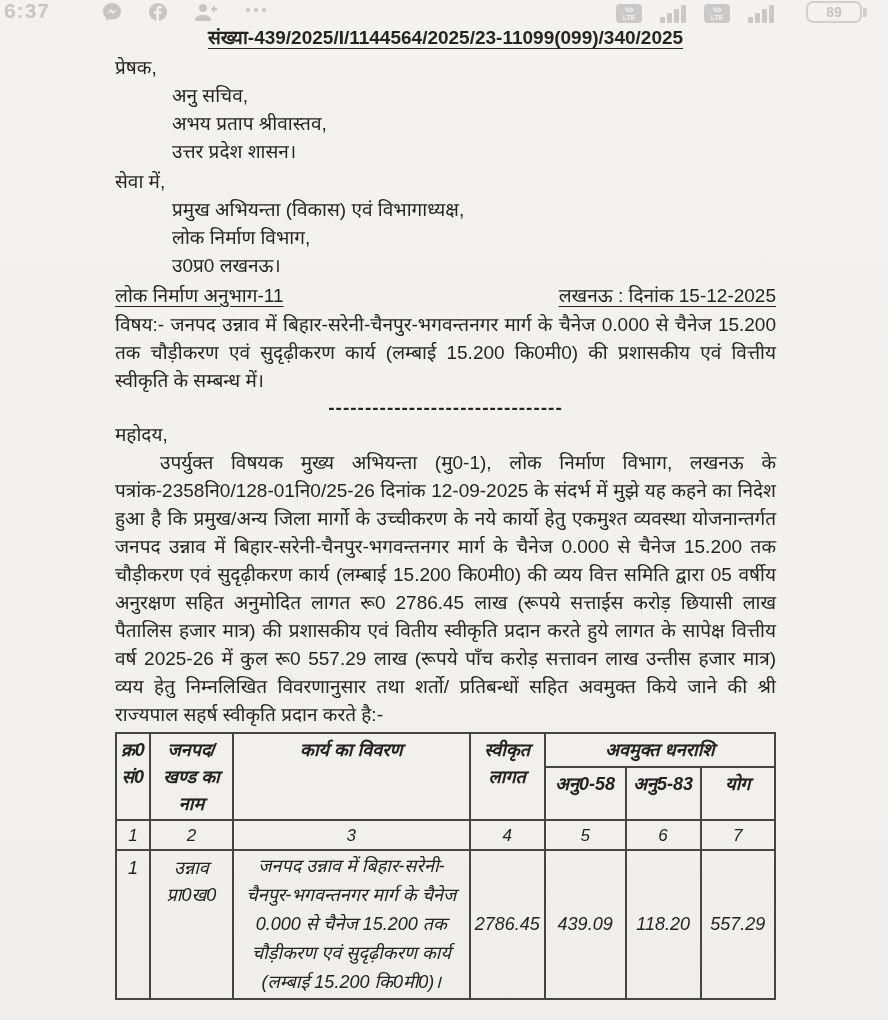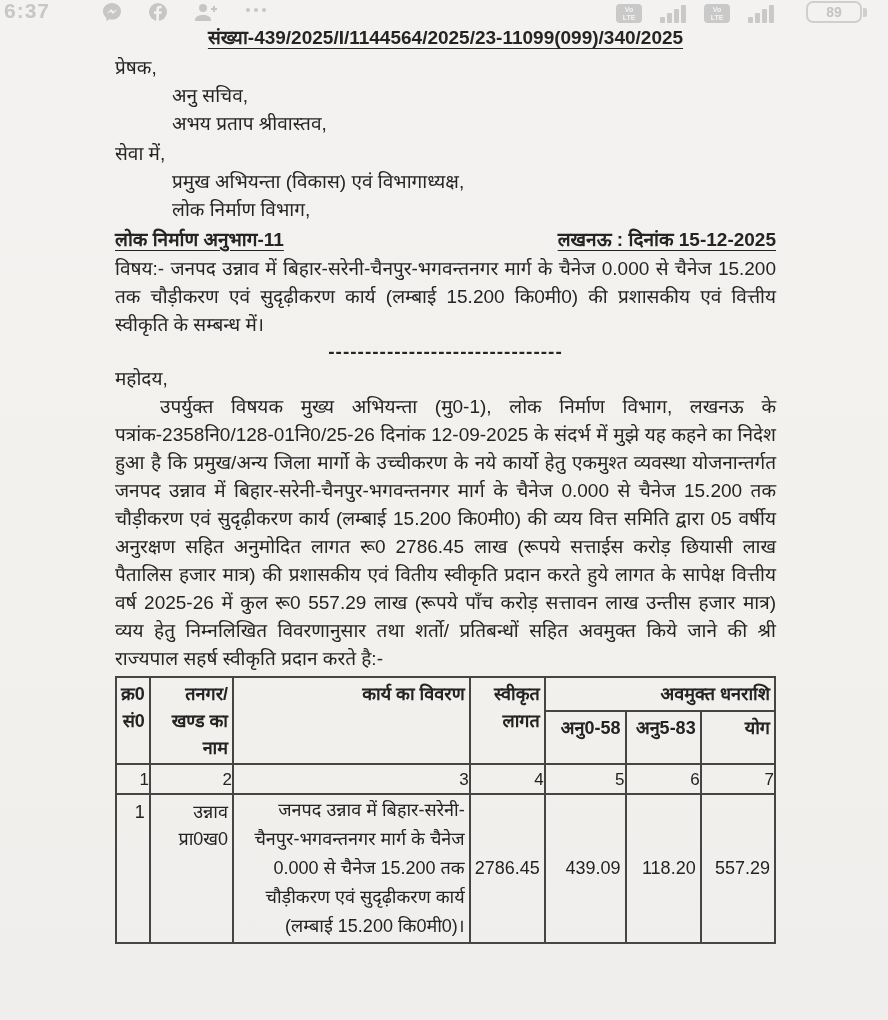--- a/index.html
+++ b/index.html
@@ -43,34 +43,34 @@
     position:absolute; top:24px; left:115px; width:661px;
     font-size:19px; line-height:28px; font-weight:500; color:#242424;
   }
   .ref-number {
     text-align:center; font-weight:700; font-size:19px;
     text-decoration:underline; text-underline-offset:4px;
   }
   .block-label { margin-top:2px; }
   .indent { margin-left:57px; }
   .section-row {
-    display:flex; justify-content:space-between; font-weight:700; margin-top:2px;
+    display:flex; justify-content:space-between; font-weight:400; margin-top:2px;
   }
   .section-row span { text-decoration:underline; text-underline-offset:4px; }
   .subject { text-align:justify; margin-top:1px; }
   .separator { text-align:center; font-weight:700; letter-spacing:1px; line-height:26px; }
   .bodytext { text-align:justify; text-indent:45px; }
   .amount-note { text-align:right; font-weight:600; margin-top:5px; line-height:26px; }
   
   table.sanction {
     width:661px; border-collapse:collapse; margin-top:3px;
     font-size:18px; line-height:27px; color:#232323;
   }
   table.sanction th, table.sanction td {
-    border:2px solid #454545; text-align:right; padding:1px 4px; font-weight:500;
+    border:2px solid #454545; text-align:center; padding:1px 4px; font-weight:500;font-style:italic;
   }
   table.sanction th { font-weight:600; vertical-align:top; padding-top:3px; }
   th.group-hd { vertical-align:middle; height:33px; padding-top:1px; }
   tr.subhead th { height:52px; vertical-align:top; }
   tr.numrow td { height:30px; font-size:17px; padding:0; }
   tr.datarow td { height:142px; vertical-align:middle; }
   tr.datarow td.topcell { vertical-align:top; padding-top:4px; }
   td.workcell {
     text-align:justify; vertical-align:top; padding:3px 6px 3px 5px; line-height:29px;
   }
@@ -137,24 +137,26 @@
     </div>
   </div>
 
   <div class="page">
 
     <div class="ref-number">संख्या-439/2025/I/1144564/2025/23-11099(099)/340/2025</div>
 
     <div class="block-label">प्रेषक,</div>
     <div class="indent">अनु सचिव,</div>
     <div class="indent">अभय प्रताप श्रीवास्तव,</div>
+    <div class="indent">उत्तर प्रदेश शासन।</div>
 
     <div class="block-label">सेवा में,</div>
     <div class="indent">प्रमुख अभियन्ता (विकास) एवं विभागाध्यक्ष,</div>
     <div class="indent">लोक निर्माण विभाग,</div>
+    <div class="indent">उ0प्र0 लखनऊ।</div>
 
     <div class="section-row">
       <span>लोक निर्माण अनुभाग-11</span>
       <span>लखनऊ : दिनांक 15-12-2025</span>
     </div>
 
     <div class="subject">विषय:- जनपद उन्नाव में बिहार-सरेनी-चैनपुर-भगवन्तनगर मार्ग के चैनेज 0.000 से चैनेज 15.200 तक चौड़ीकरण एवं सुदृढ़ीकरण कार्य (लम्बाई 15.200 कि0मी0) की प्रशासकीय एवं वित्तीय स्वीकृति के सम्बन्ध में।</div>
 
     <div class="separator">--------------------------------</div>
 
@@ -169,21 +171,21 @@
           <col style="width:85px">
           <col style="width:248px">
         <col style="width:63px">
           <col style="width:82px">
           <col style="width:76px">
           <col style="width:75px">
       </colgroup>
       <thead>
         <tr>
           <th rowspan="2">क्र0 सं0</th>
-          <th rowspan="2">तनगर/ खण्ड का नाम</th>
+          <th rowspan="2">जनपद/ खण्ड का नाम</th>
           <th rowspan="2">कार्य का विवरण</th>
           <th rowspan="2">स्वीकृत लागत</th>
           <th colspan="3" class="group-hd">अवमुक्त धनराशि</th>
         </tr>
         <tr class="subhead">
           <th>अनु0-58</th>
           <th>अनु5-83</th>
           <th>योग</th>
         </tr>
         <tr class="numrow">

